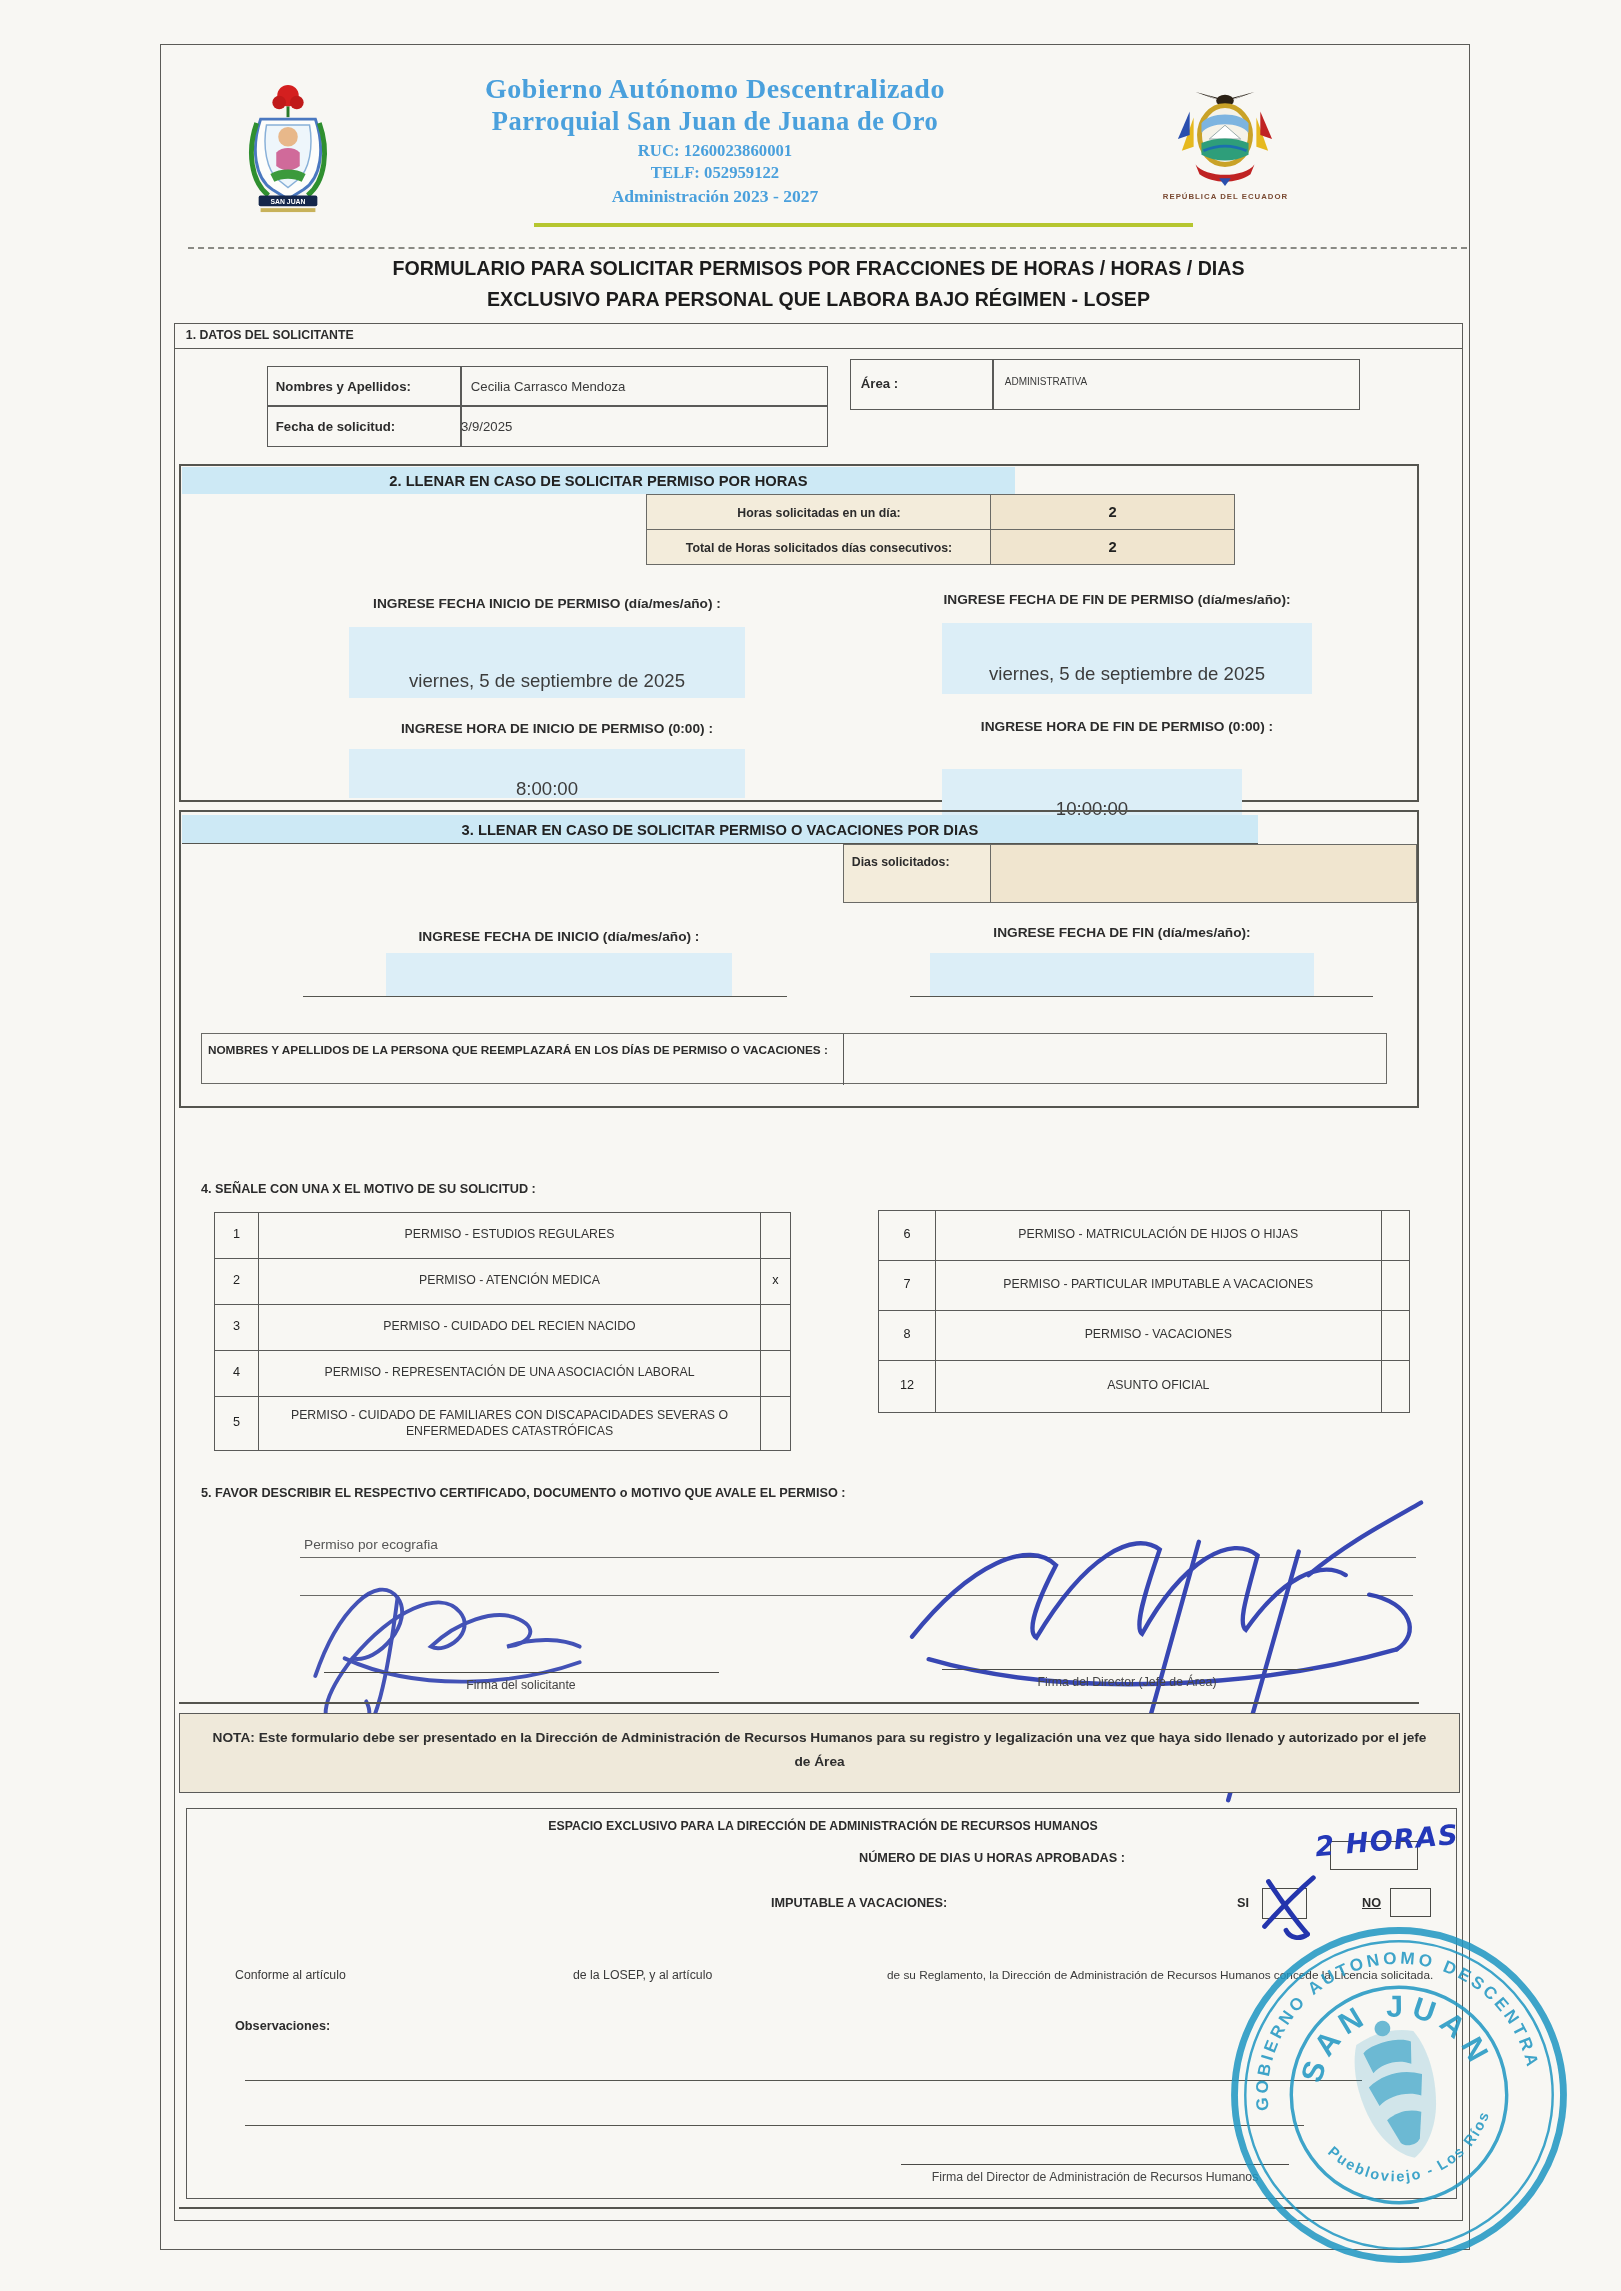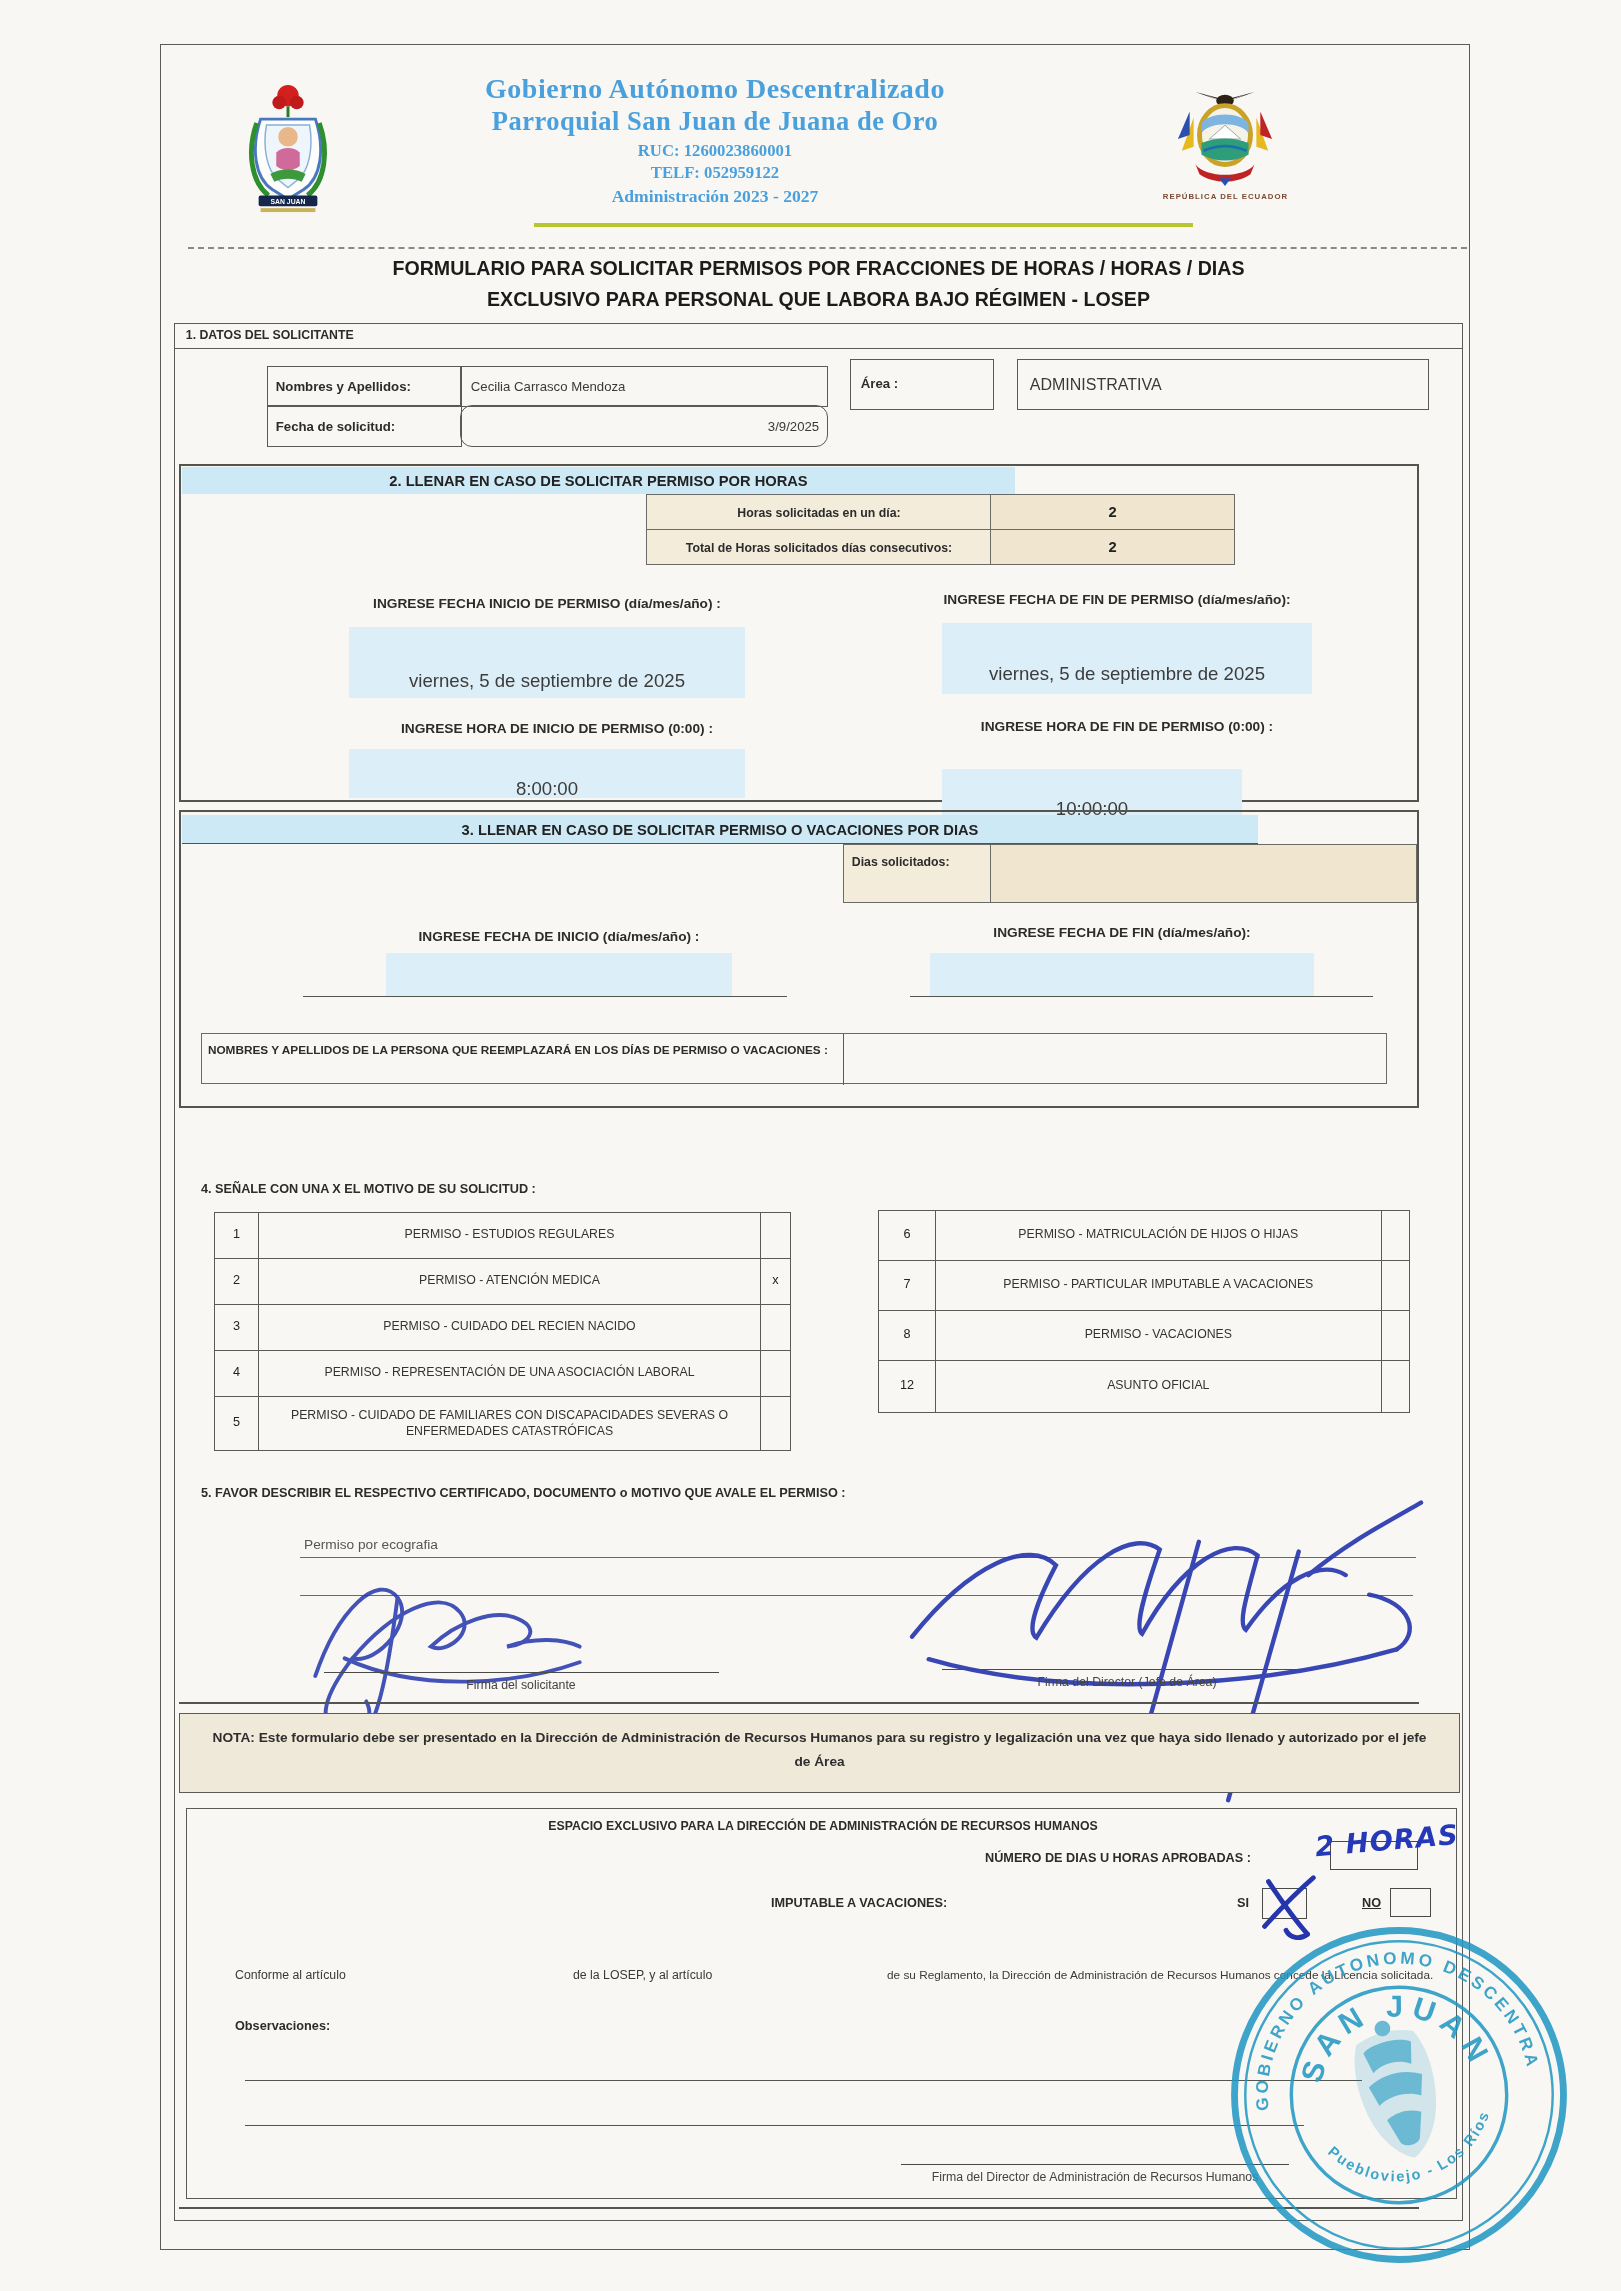--- a/index.html
+++ b/index.html
@@ -1,21 +1,21 @@
 <!DOCTYPE html>
 <html><head>
 <meta charset="utf-8">
 <style>
   html,body{margin:0;padding:0;background:#e8e6e0;}
   .page{position:relative;width:1621px;height:2292px;background:#f8f7f3;overflow:hidden;
         font-family:"Liberation Sans", sans-serif;color:#222;}
   .abs{position:absolute;}
   .b{font-weight:bold;}
   .c{text-align:center;}
-  .r{text-align:right;border-radius:12px;}
+  .r{}
   .serifblue{font-family:"Liberation Serif", serif;font-weight:bold;color:#4aa0dc;}
   .lbl{font-weight:bold;color:#2c2c2c;}
   .cell{border:1.6px solid #5a5a58;box-sizing:border-box;}
   .thin{border:1px solid #6a6a66;box-sizing:border-box;}
   .bluebox{background:#dceef7;}
   .beige1{background:#f3ecdb;}
   .beige2{background:#f0e5cf;}
   .band{background:#cde9f5;}
   .hline{border-top:1.6px solid #55554f;height:0;}
   .ink{color:#2438b8;font-style:italic;font-weight:bold;font-family:"DejaVu Sans",sans-serif;}
@@ -82,21 +82,21 @@
   <div class="abs" style="left:174px;top:323px;width:1289px;height:25.5px;border-bottom:1.4px solid #5b5b57;box-sizing:border-box;">
     <span class="lbl" style="position:absolute;left:11.8px;top:4.9px;font-size:12.3px;">1. DATOS DEL SOLICITANTE</span>
   </div>
 
   <div class="abs cell lbl" style="left:267px;top:366px;width:195px;height:41px;font-size:13.2px;padding:11.8px 0 0 7.8px;">Nombres y Apellidos:</div>
   <div class="abs cell" style="left:460px;top:366px;width:368px;height:41px;font-size:13.2px;padding:11.8px 0 0 9.8px;color:#3a3a3a;">Cecilia Carrasco Mendoza</div>
   <div class="abs cell lbl" style="left:267px;top:405px;width:195px;height:42px;font-size:13.2px;padding:12.7px 0 0 7.8px;">Fecha de solicitud:</div>
   <div class="abs cell r" style="left:460px;top:405px;width:368px;height:42px;font-size:13.2px;padding:12.7px 7.8px 0 0;color:#3a3a3a;">3/9/2025</div>
 
   <div class="abs cell lbl" style="left:850px;top:359px;width:144px;height:51px;font-size:13.2px;padding:15.7px 0 0 9.8px;">Área :</div>
-  <div class="abs cell" style="left:992px;top:359px;width:412px;height:51px;font-size:16px;padding:15.7px 0 0 11.8px;color:#3a3a3a;margin-left:25px;">ADMINISTRATIVA</div>
+  <div class="abs cell" style="left:992px;top:359px;width:368px;height:51px;font-size:10px;padding:15.7px 0 0 11.8px;color:#3a3a3a;">ADMINISTRATIVA</div>
 
   <div class="abs" style="left:179px;top:464px;width:1240px;height:338px;border:2px solid #55554f;box-sizing:border-box;"></div>
   <div class="abs band c b" style="left:182px;top:467px;width:833px;height:27.4px;font-size:14.7px;padding-top:5.9px;box-sizing:border-box;color:#222;">2. LLENAR EN CASO DE SOLICITAR PERMISO POR HORAS</div>
 
   <div class="abs thin beige1 c lbl" style="left:646px;top:494px;width:346px;height:36px;font-size:12.3px;padding-top:10.8px;box-sizing:border-box;">Horas solicitadas en un día:</div>
   <div class="abs thin beige2 c b" style="left:990px;top:494px;width:245px;height:36px;font-size:14.7px;padding-top:8.8px;box-sizing:border-box;">2</div>
   <div class="abs thin beige1 c lbl" style="left:646px;top:529px;width:346px;height:36px;font-size:12.3px;padding-top:10.8px;box-sizing:border-box;">Total de Horas solicitados días consecutivos:</div>
   <div class="abs thin beige2 c b" style="left:990px;top:529px;width:245px;height:36px;font-size:14.7px;padding-top:8.8px;box-sizing:border-box;">2</div>
 
   <div class="abs lbl c" style="left:351px;top:596px;width:392px;font-size:13.7px;">INGRESE FECHA INICIO DE PERMISO (día/mes/año) :</div>

